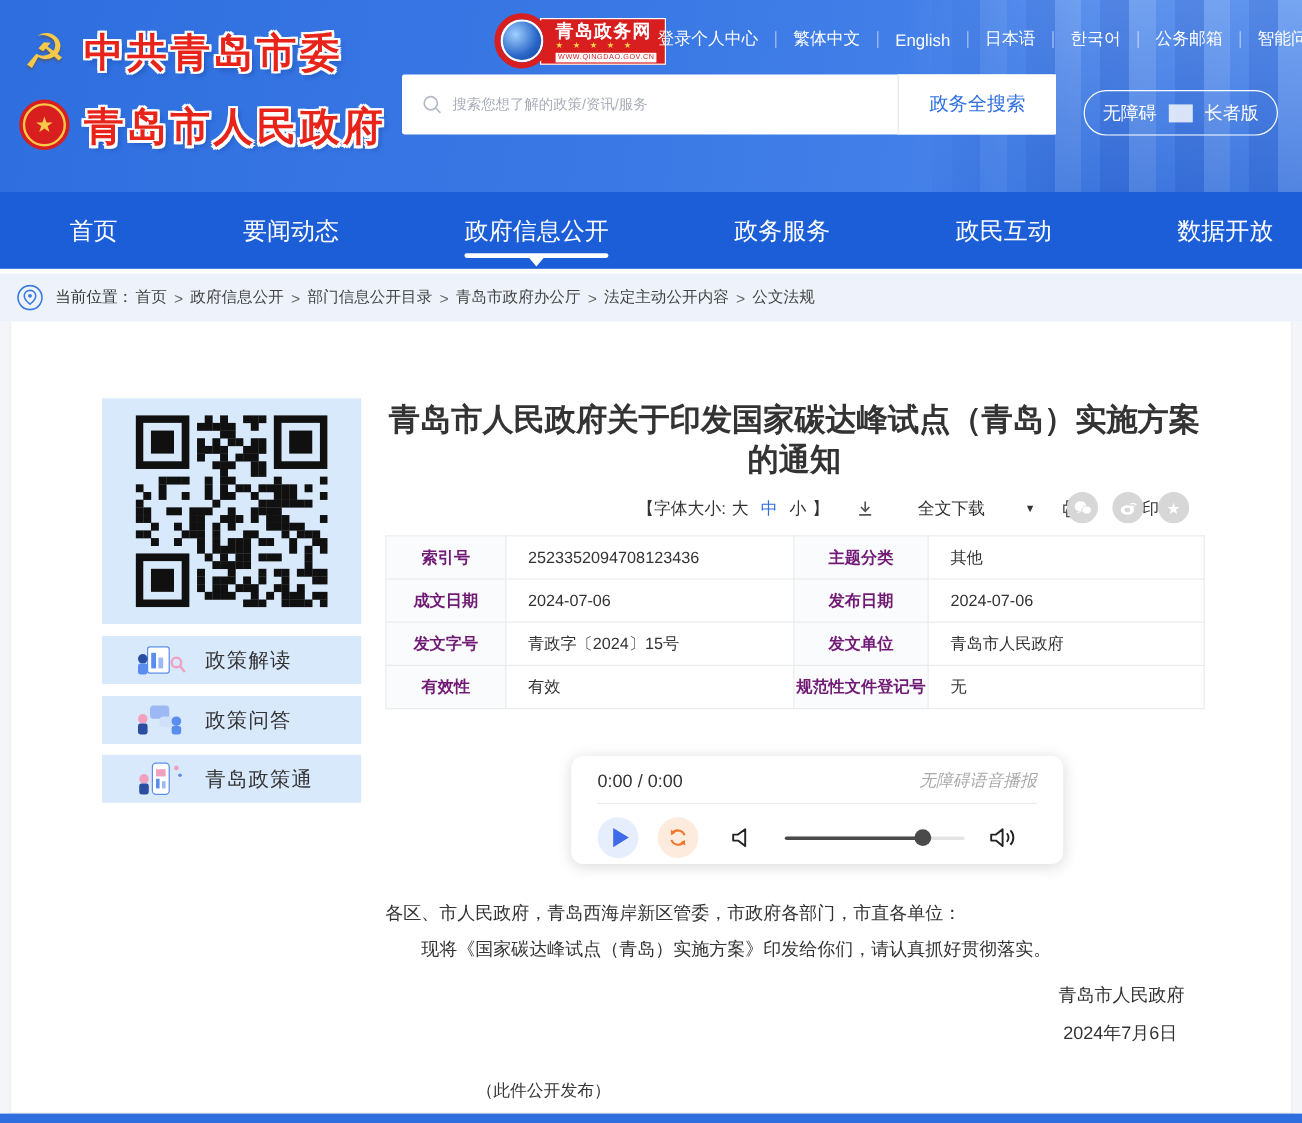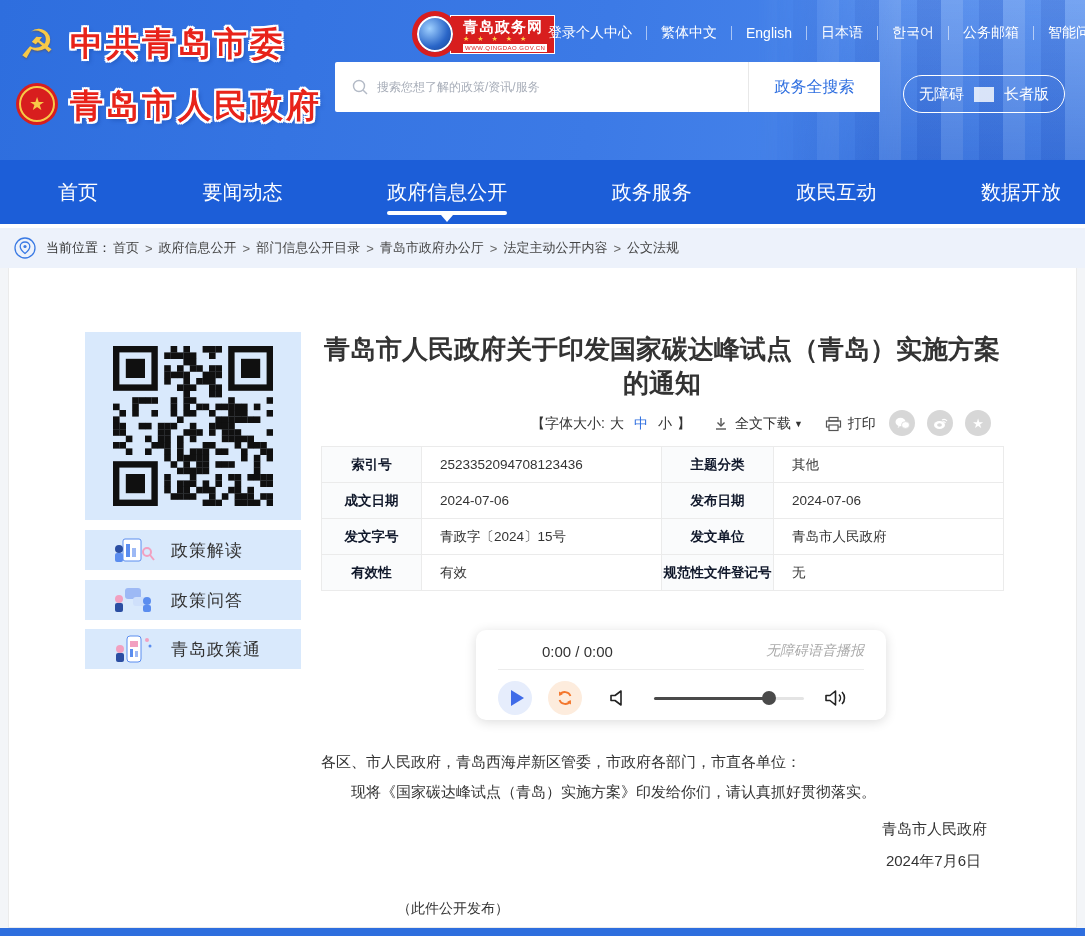--- a/index.html
+++ b/index.html
@@ -86,38 +86,38 @@
 
   .article { position:absolute; left:312px; top:0; width:682px; height:660px; }
   .doc-title { position:absolute; top:64px; left:0; width:682px; text-align:center;
                font-size:26px; font-weight:bold; color:#333; line-height:34px; }
 
   .controls-row { position:absolute; top:142px; left:0; width:682px; height:28px; }
   .controls-inner { position:absolute; left:210px; top:0; display:flex; align-items:center; height:28px;
                     font-size:14px; color:#333; }
   .fs-item { padding:0 5px; cursor:pointer; }
   .fs-active { color:#2f6fe0; }
-  .ctl-group { display:flex; align-items:center; margin-left:22px; cursor:pointer; }
+  .ctl-group { display:flex; align-items:center; margin-left:22px; cursor:pointer;gap:30px; }
   .ctl-group svg { margin-right:6px; }
   .caret { font-size:9px; margin-left:3px; }
   .share-circles { position:absolute; right:12px; top:0; display:flex; gap:12px; }
   .share-circle { width:26px; height:26px; border-radius:50%; background:#d7d7d7; display:flex;
                   align-items:center; justify-content:center; cursor:pointer; color:#fff; }
   .share-circle .star-glyph { font-size:13px; line-height:1; }
 
   .meta-table { position:absolute; top:178px; left:0; border-collapse:collapse; table-layout:fixed;
                 width:682px; font-size:13.5px; }
   .meta-table td { border:1px solid #ebebeb; height:36px; }
-  .meta-table td.lbl { background:#fafbfc; font-weight:bold; text-align:center; color:#0f172a; }
+  .meta-table td.lbl { background:#fafbfc; font-weight:bold; text-align:center; color:#701a75; }
   .meta-table td.val { padding-left:18px; color:#333; }
 
   .player { position:absolute; left:467px; top:362px; width:410px; height:90px; background:#fff;
             border-radius:10px; box-shadow:0 2px 12px rgba(0,0,0,.14); padding:12px 22px 0; }
   .player-top { display:flex; justify-content:space-between; align-items:center; }
-  .player-time { font-size:15px; color:#333;margin-left:44px; }
+  .player-time { font-size:15px; color:#333; }
   .player-label { font-size:14px; font-style:italic; color:#a9a9a9; }
   .player-divider { border-top:1px solid #ececec; margin-top:9px; }
   .player-controls { display:flex; align-items:center; margin-top:11px; }
   .pc-play { width:34px; height:34px; border-radius:50%; background:#e6edfc; display:flex;
              align-items:center; justify-content:center; cursor:pointer; }
   .pc-play .tri { width:0; height:0; border-left:13px solid #3f6be8; border-top:8px solid transparent;
                   border-bottom:8px solid transparent; margin-left:4px; }
   .pc-loop { width:34px; height:34px; border-radius:50%; background:#fdecdd; display:flex;
              align-items:center; justify-content:center; cursor:pointer; margin-left:16px; }
   .pc-mute { margin-left:26px; cursor:pointer; display:flex; }

